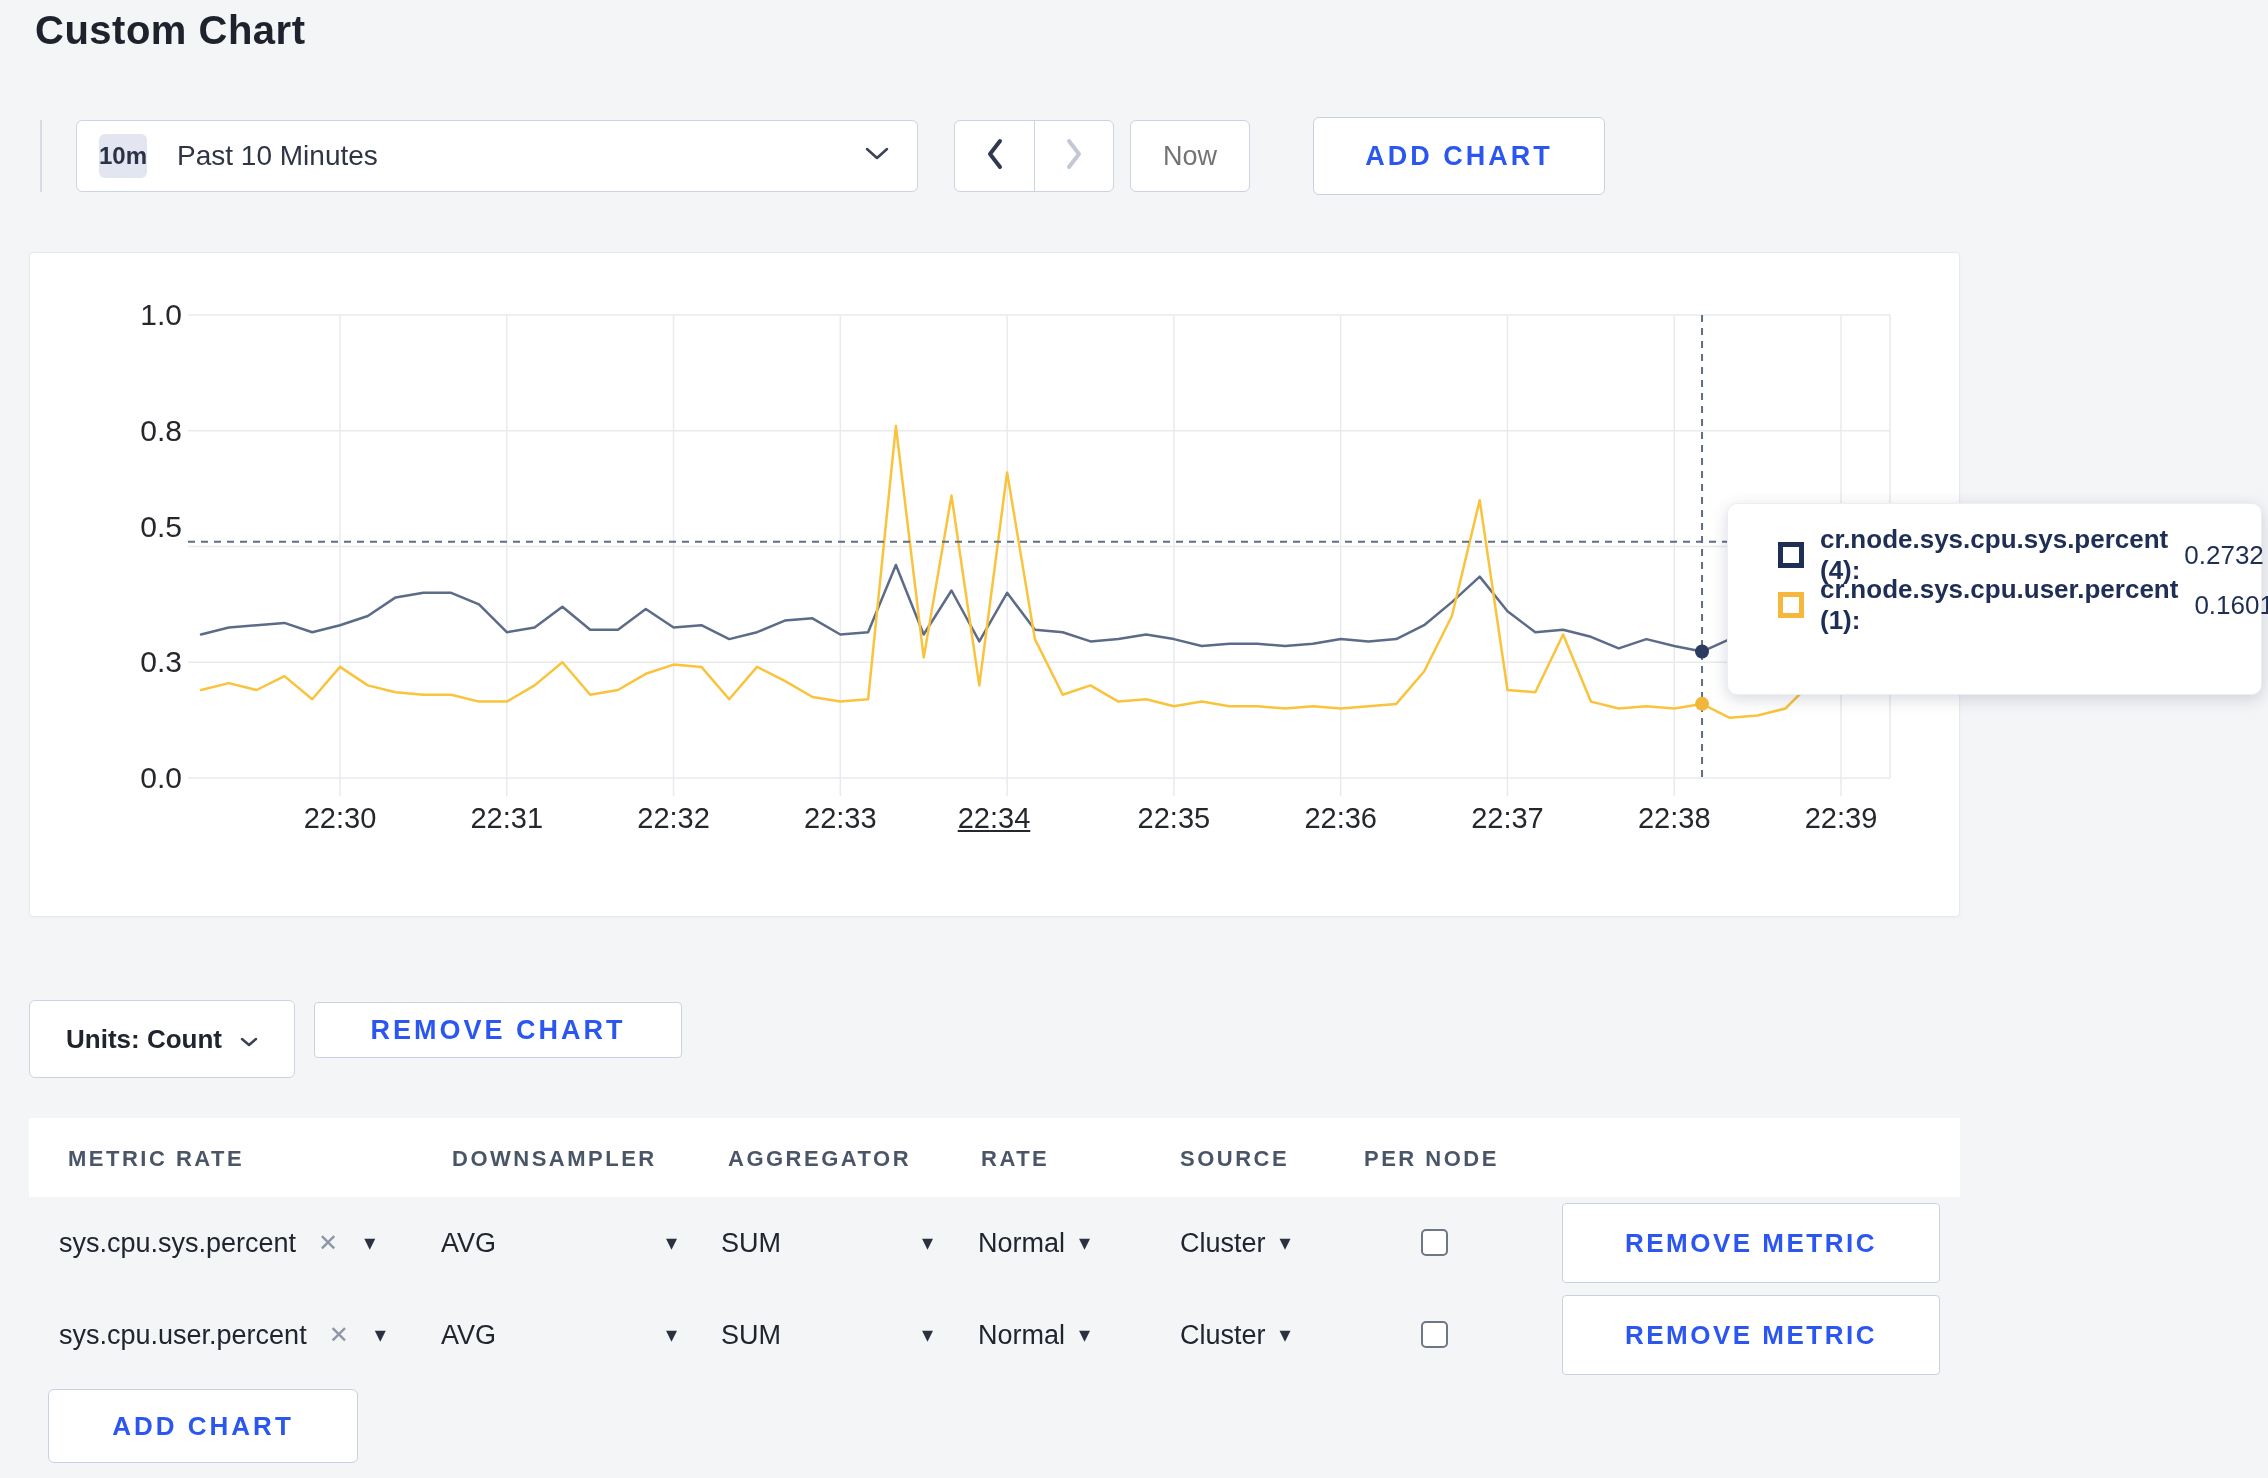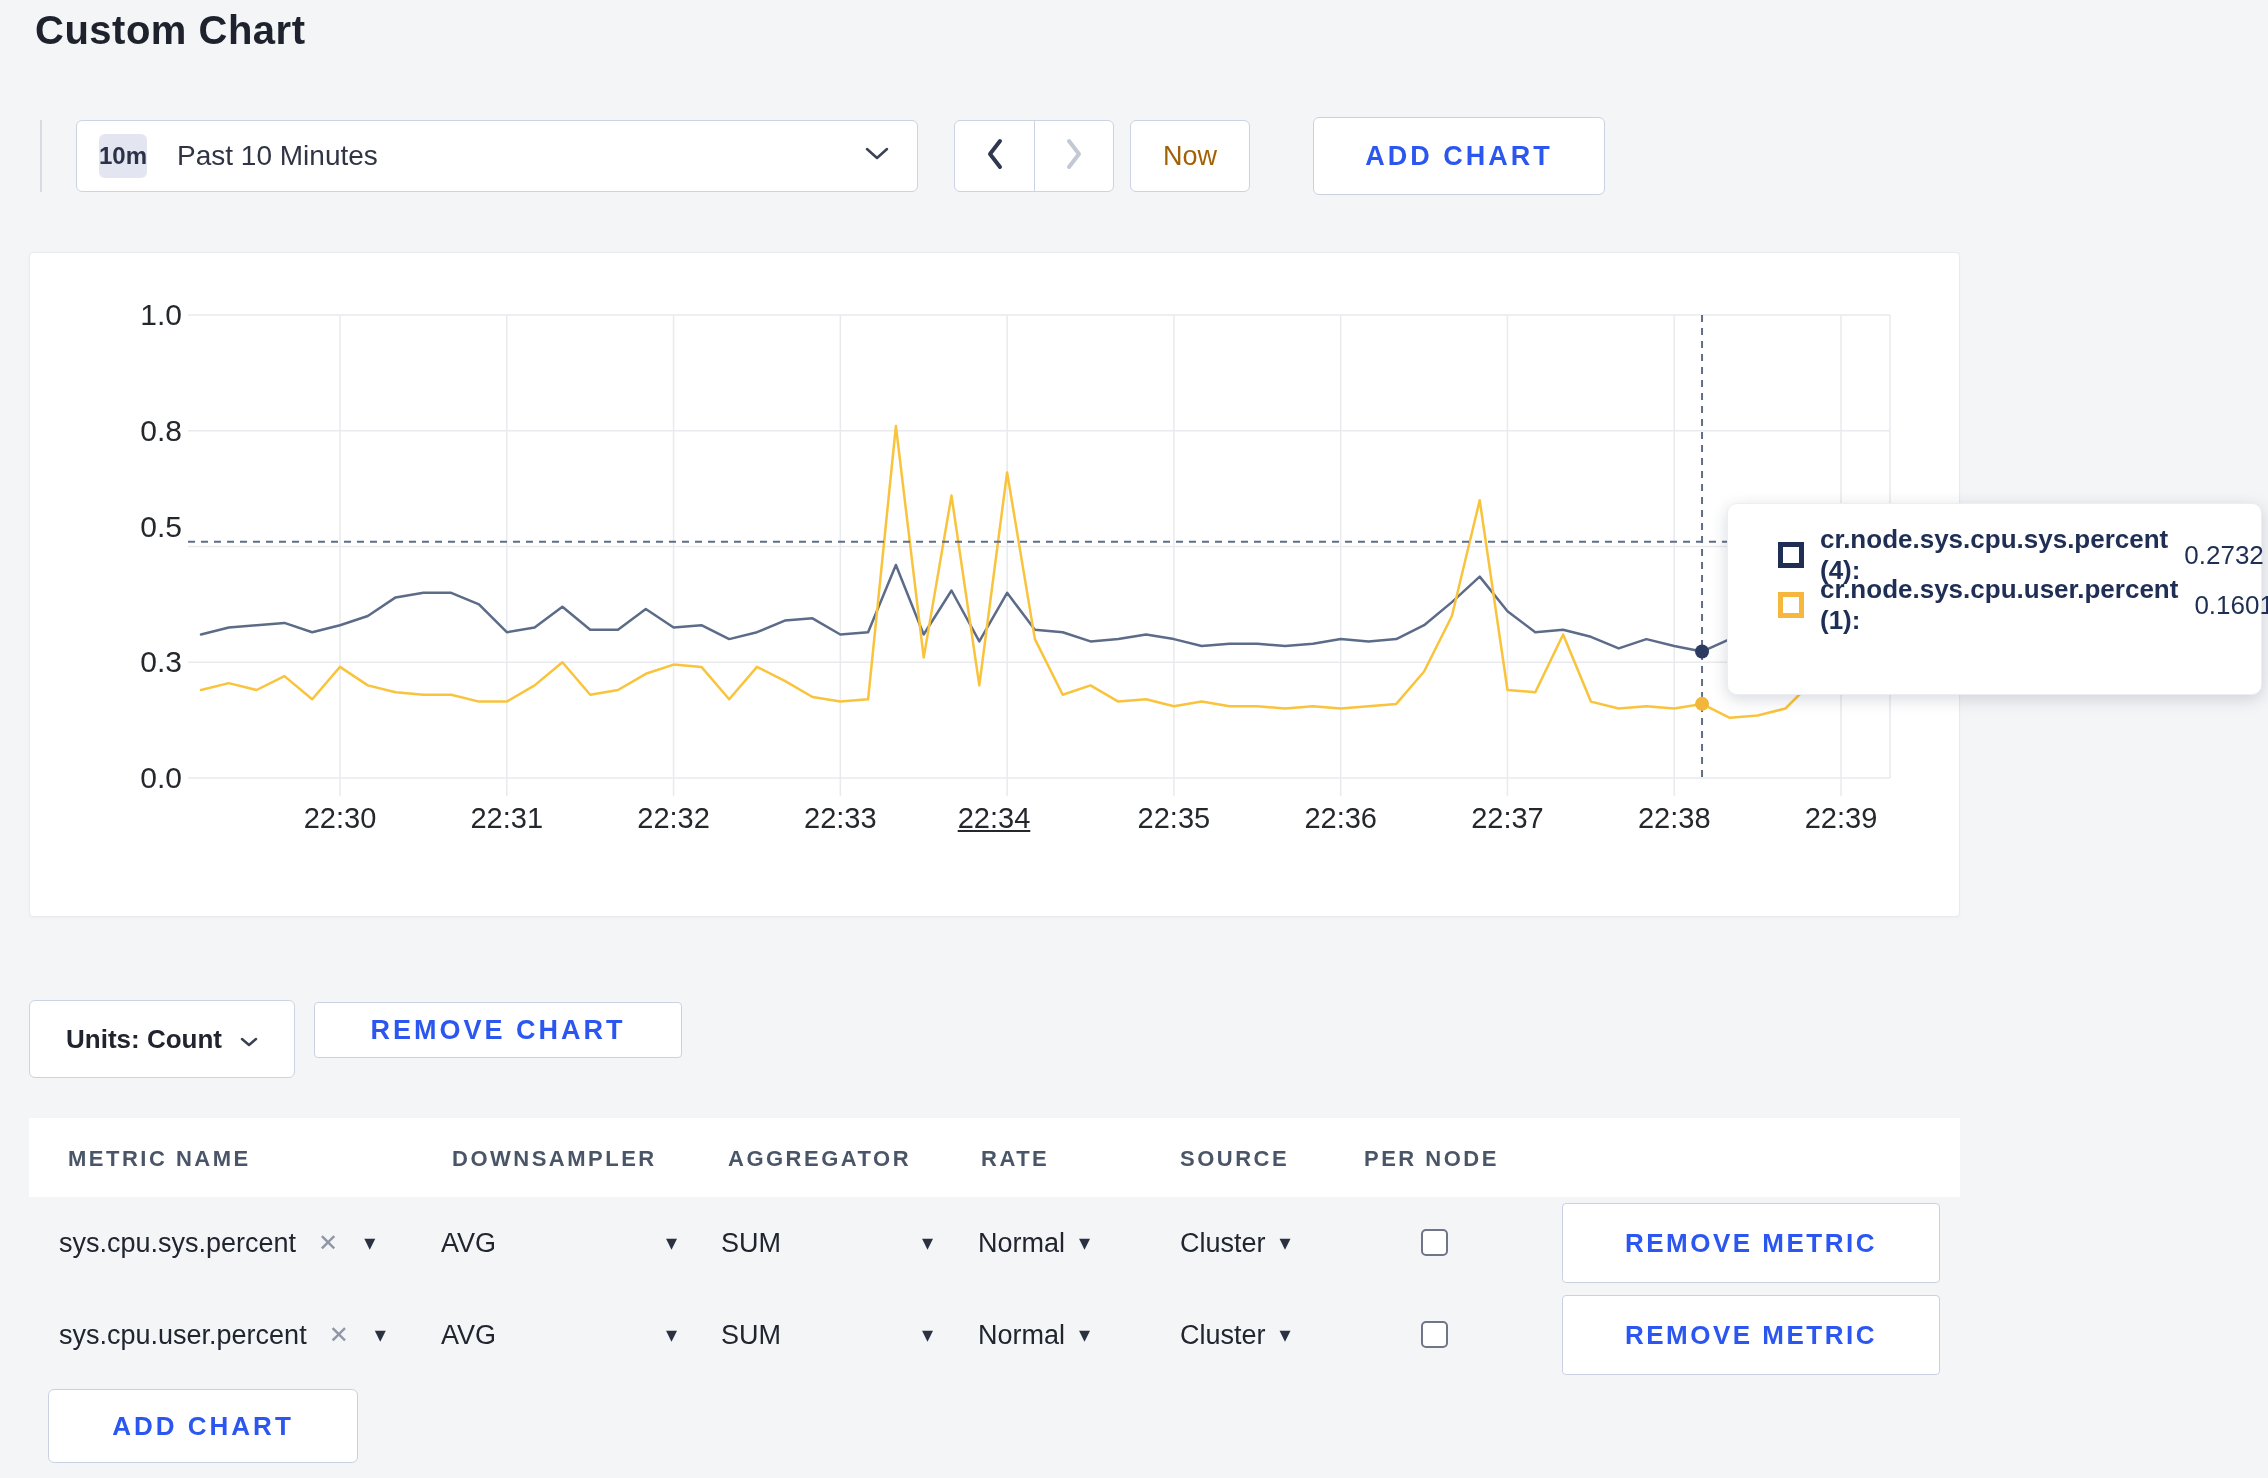--- a/index.html
+++ b/index.html
@@ -10,21 +10,21 @@
   
   #page-title { left:35px; top:8px; font-size:40px; font-weight:600; color:#1d222c; letter-spacing:.5px; }
   #tb-divider { left:40px; top:120px; width:2px; height:72px; background:#d8dbe3; }
   .ctl { background:#fff; border:1.5px solid #ccd3e2; border-radius:6px; display:flex; align-items:center; }
   #time-select { left:76px; top:120px; width:842px; height:72px; padding:0 28px 0 22px; cursor:pointer; }
   #time-badge { background:#e3e6f0; border-radius:6px; font-size:24px; font-weight:700; color:#2b3247; padding:8px 0; }
   #time-label { font-size:28px; color:#2f3545; margin-left:30px; flex:1; }
   #nav-group { left:954px; top:120px; width:160px; height:72px; padding:0; }
   .nav-half { width:50%; height:100%; display:flex; align-items:center; justify-content:center; cursor:pointer; }
   .nav-half + .nav-half { border-left:1.5px solid #ccd3e2; }
-  #now-btn { left:1130px; top:120px; width:120px; height:72px; justify-content:center; font-size:27px; font-weight:500; color:#a16207; }
+  #now-btn { left:1130px; top:120px; width:120px; height:72px; justify-content:center; font-size:27px; font-weight:500; color:#737373; }
   .blue-btn { background:#fff; border:1.5px solid #c9d1e2; border-radius:6px; color:#2b57f0; font-weight:600; letter-spacing:3px; display:flex; align-items:center; justify-content:center; cursor:pointer; }
   #add-chart-btn { left:1300px; top:117px; width:292px; height:78px; font-size:27px;margin-left:13px; }
 
   
   #chart-card { left:29px; top:252px; width:1931px; height:665px; background:#fff; border:1px solid #e8eaf0; border-radius:4px; box-shadow:0 1px 3px rgba(60,70,90,.04); }
   #chart-svg { left:0; top:0; width:2268px; height:1478px; pointer-events:none; }
   .ylab { position:absolute; width:100px; text-align:right; font-size:30px; color:#24272c; }
   .xlab { position:absolute; width:120px; text-align:center; font-size:29px; color:#24272c; }
 
   
@@ -146,21 +146,21 @@
   <span>Units: Count</span>
   <span>
     <svg width="18" height="11" viewBox="0 0 18 11">
         <polyline points="2,2 9,8 16,2" fill="none" stroke="#3a4254" stroke-width="2.5" stroke-linecap="round" stroke-linejoin="round"></polyline>
       </svg>
   </span>
 </div>
 <div id="remove-chart-btn" class="abs blue-btn">REMOVE CHART</div>
 
 <div id="table-header" class="abs">
-  <span class="th" style="left:39px">METRIC NAME</span>
+  <span class="th" style="left:39px">METRIC RATE</span>
   <span class="th" style="left:423px">DOWNSAMPLER</span>
   <span class="th" style="left:699px">AGGREGATOR</span>
   <span class="th" style="left:952px">RATE</span>
   <span class="th" style="left:1151px">SOURCE</span>
   <span class="th" style="left:1335px">PER NODE</span>
 </div>
 
 <div id="add-metric-btn" class="abs blue-btn">ADD CHART</div>
 
 <div class="metric-row" style="top: 1197px;">

